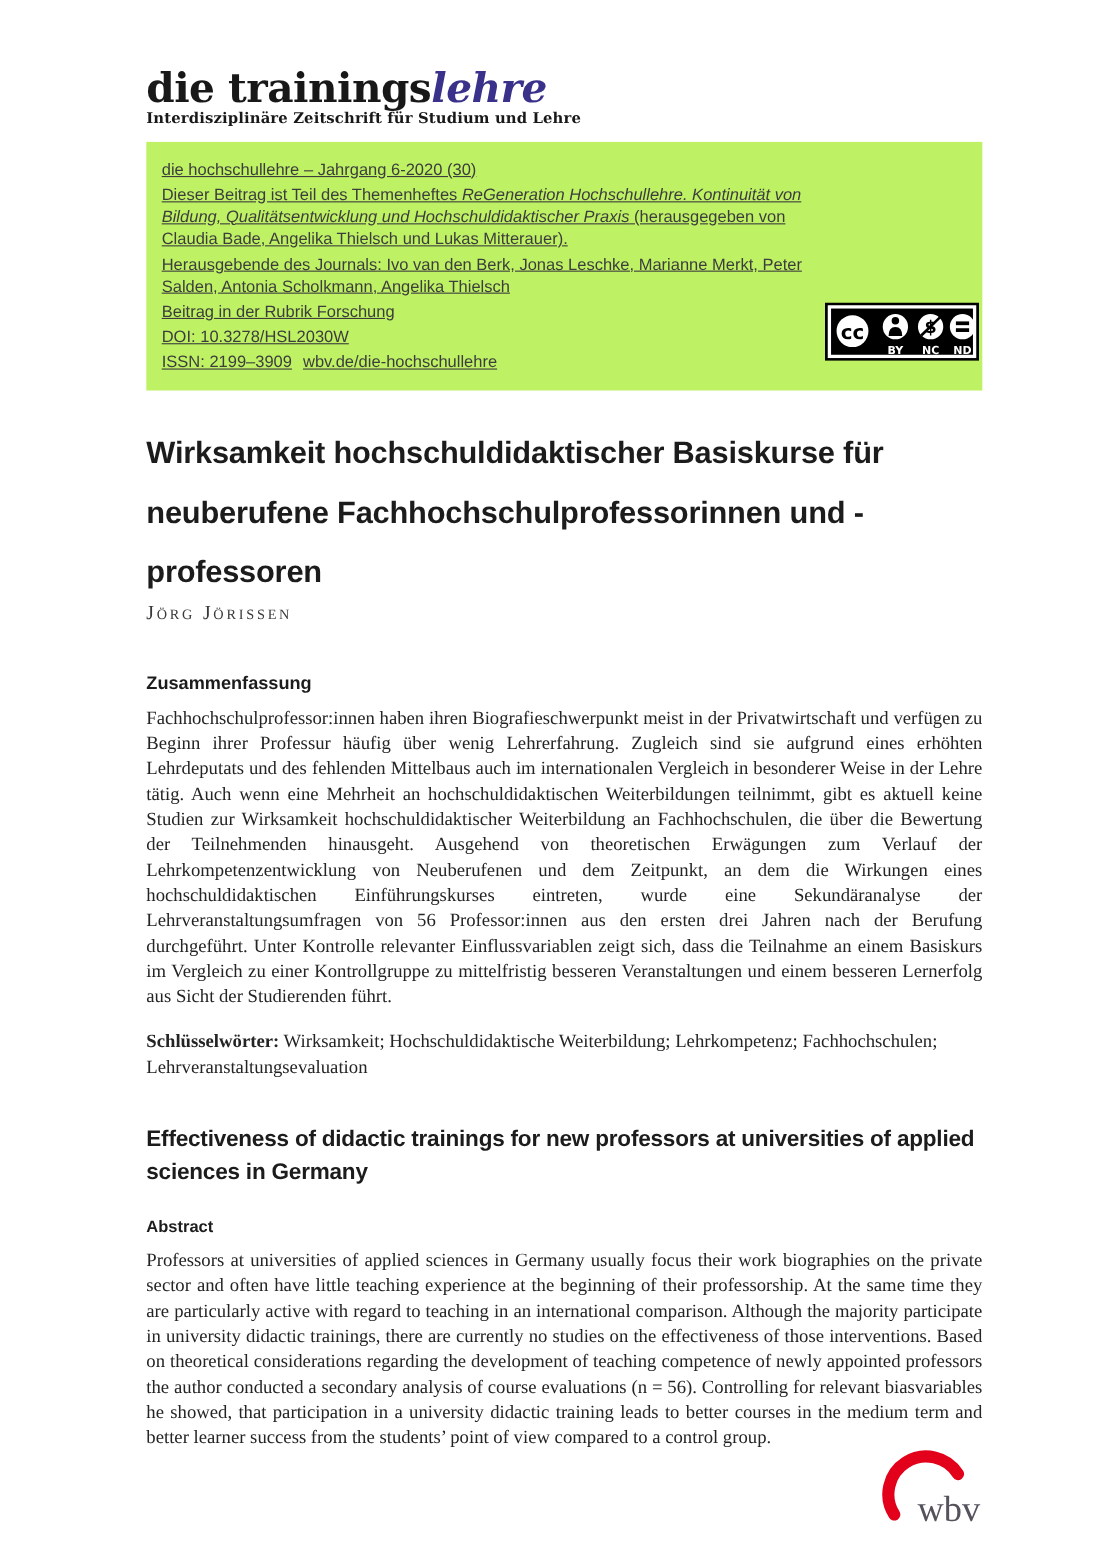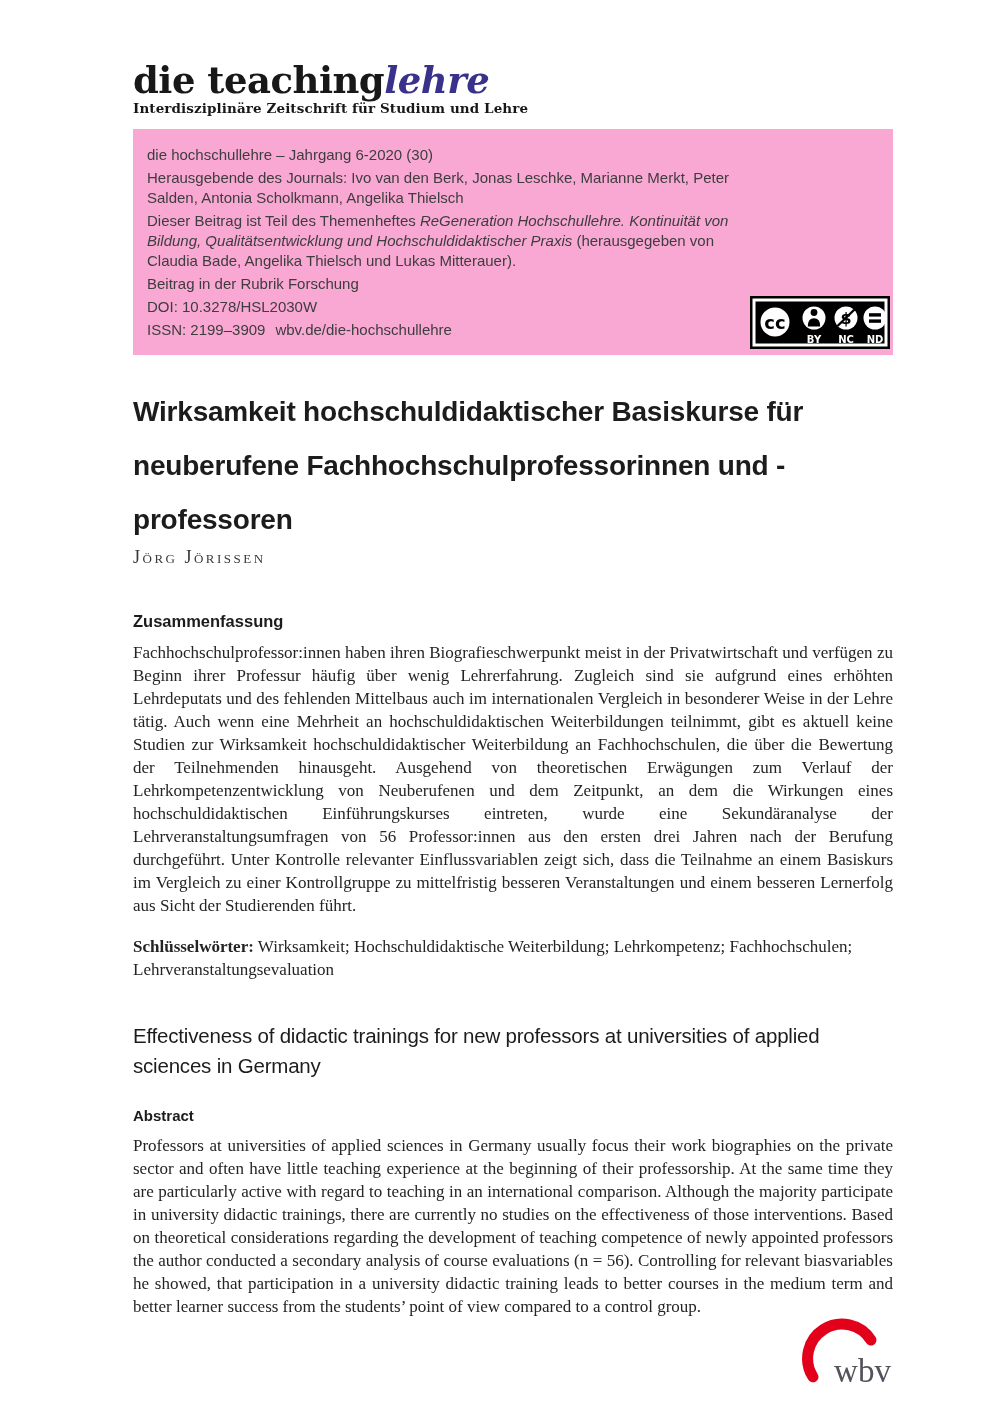--- a/index.html
+++ b/index.html
@@ -28,35 +28,36 @@
     font-weight:bold;
     font-size:13.5px;
     color:#181818;
     margin-top:3px;
     letter-spacing:0.1px;
   }
   
   .info-box{
     position:relative;
     margin-top:13px;
-    background:#f9a8d4;
+    background:#bef264;
     padding:16px 150px 12px 14px;
     font-family:"Liberation Sans", sans-serif;
     font-size:15px;
     line-height:20px;
     color:#3d3d3d;
     min-height:166px;
     box-sizing:border-box;
+    text-decoration:underline;
   }
   .info-box p{margin:0 0 3px 0;}
   .info-box em{font-style:italic;}
   .journal-url{margin-left:10px;}
   .cc-badge{
     position:absolute;
-    right:7px;bottom:6px;
+    right:7px;bottom:27px;
     width:136px;height:53px;
   }
   
   .article-title{
     margin:30px 0 0 0;
     font-family:"Liberation Sans", sans-serif;
     font-weight:bold;
     font-size:28px;
     line-height:54px;
     letter-spacing:-0.2px;
@@ -82,21 +83,21 @@
     font-size:17px;
     line-height:23px;
     text-align:justify;
     color:#242424;
   }
   .keywords{margin-top:18px;text-align:left;}
   .keywords strong{font-weight:bold;margin-top:46px;}
   .title-en{
     margin:40px 0 0 0;
     font-family:"Liberation Sans", sans-serif;
-    font-weight:normal;
+    font-weight:bold;
     font-size:20.5px;
     line-height:30px;
     letter-spacing:-0.2px;
     color:#1c1c1c;
   }
   .abstract-en-heading{
     margin:26px 0 0 0;
     font-family:"Liberation Sans", sans-serif;
     font-weight:bold;
     font-size:15px;
@@ -108,28 +109,28 @@
     top:1316px;right:107px;
     width:92px;height:72px;
   }
 </style>
 </head>
 <body>
 
 <div class="page">
 
   <header class="masthead">
-    <div class="logo"><span>die teaching</span><span class="logo-accent">lehre</span></div>
+    <div class="logo"><span>die trainings</span><span class="logo-accent">lehre</span></div>
     <div class="logo-subtitle">Interdisziplinäre Zeitschrift für Studium und Lehre</div>
   </header>
 
   <section class="info-box">
     <p>die hochschullehre – Jahrgang 6-2020 (30)</p>
+    <p><span>Dieser Beitrag ist Teil des Themenheftes </span><em>ReGeneration Hochschullehre. Kontinuität von Bildung, Qualitätsentwicklung und Hochschuldidaktischer Praxis</em><span> (herausgegeben von Claudia Bade, Angelika Thielsch und Lukas Mitterauer).</span></p>
     <p>Herausgebende des Journals: Ivo van den Berk, Jonas Leschke, Marianne Merkt, Peter Salden, Antonia Scholkmann, Angelika Thielsch</p>
-    <p><span>Dieser Beitrag ist Teil des Themenheftes </span><em>ReGeneration Hochschullehre. Kontinuität von Bildung, Qualitätsentwicklung und Hochschuldidaktischer Praxis</em><span> (herausgegeben von Claudia Bade, Angelika Thielsch und Lukas Mitterauer).</span></p>
     <p>Beitrag in der Rubrik Forschung</p>
     <p>DOI: 10.3278/HSL2030W</p>
     <p><span>ISSN: 2199–3909</span><span class="journal-url">wbv.de/die-hochschullehre</span></p>
 
     <div class="cc-badge">
       <svg width="140" height="53" viewBox="0 0 140 53">
         <rect x="0" y="0" width="140" height="53" fill="#000000"></rect>
         <rect x="4" y="4" width="132" height="45" fill="none" stroke="#ffffff" stroke-width="3"></rect>
 
         <g>

